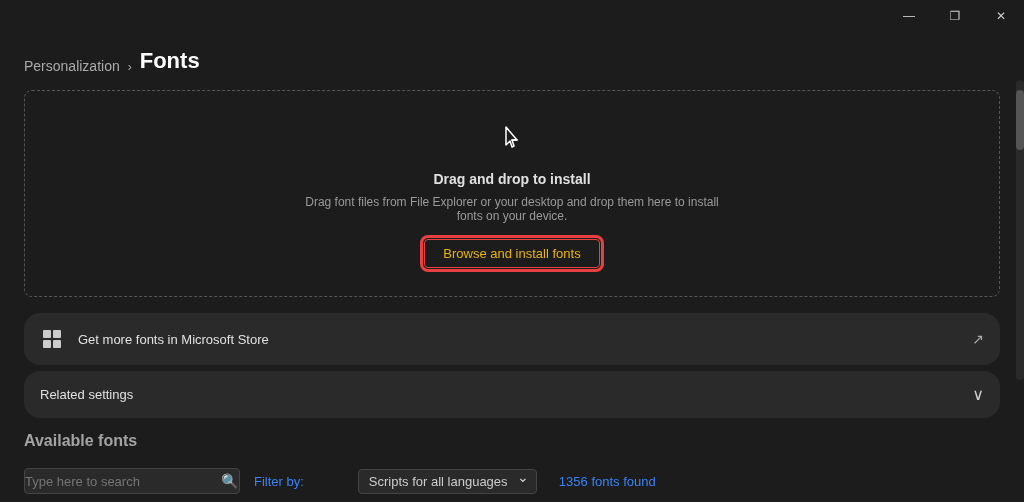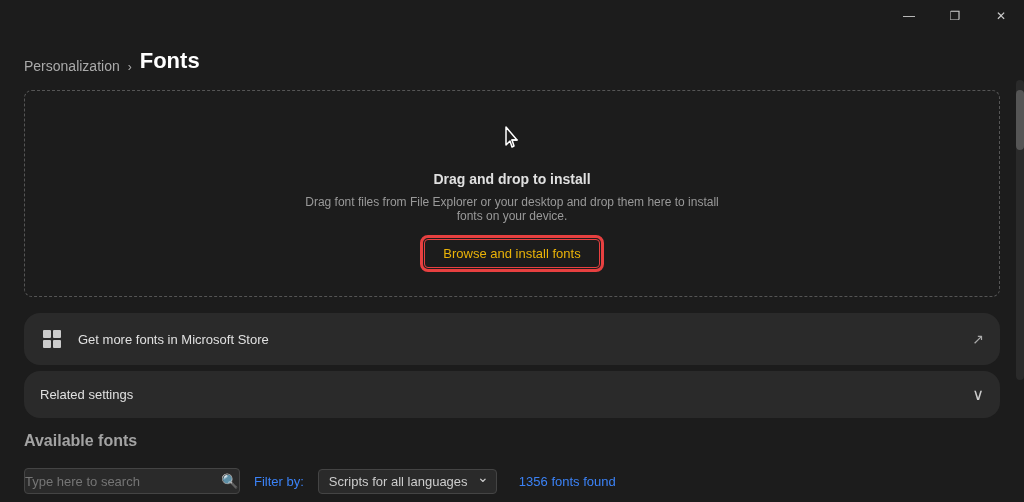--- a/index.html
+++ b/index.html
@@ -175,20 +175,21 @@
       appearance: none;
       cursor: pointer;
       font-family: 'Segoe UI', sans-serif;
       outline: none;
       position: relative;
     }
     .filter-select-wrap {
       position: relative;
       display: flex;
       align-items: flex-start;
+      margin-left: 40px;
     }
     .filter-select-wrap::after {
       content: '⌄';
       position: absolute;
       right: 8px;
       color: #ccc;
       pointer-events: none;
       font-size: 14px;
     }
     .fonts-count { font-size: 13px; color: #3b82f6; margin-left: 8px; }

